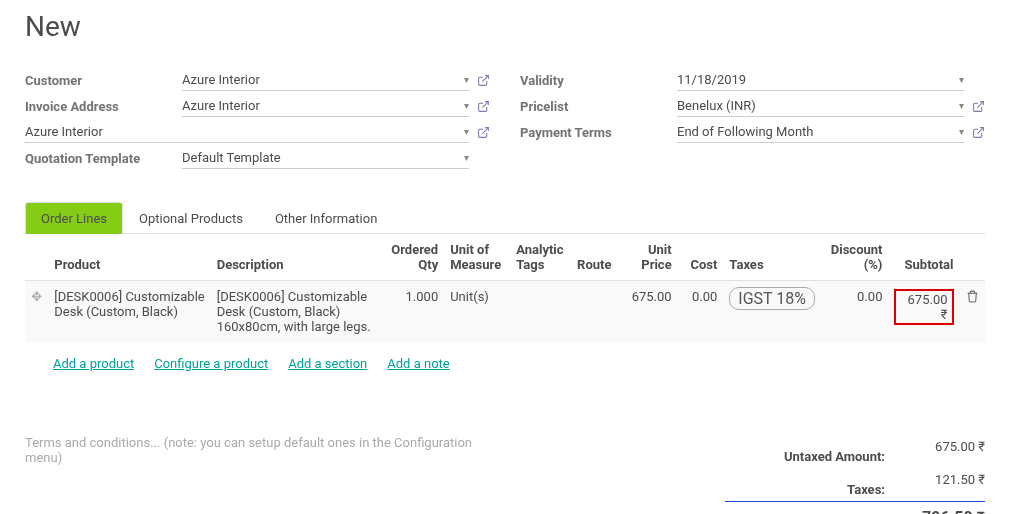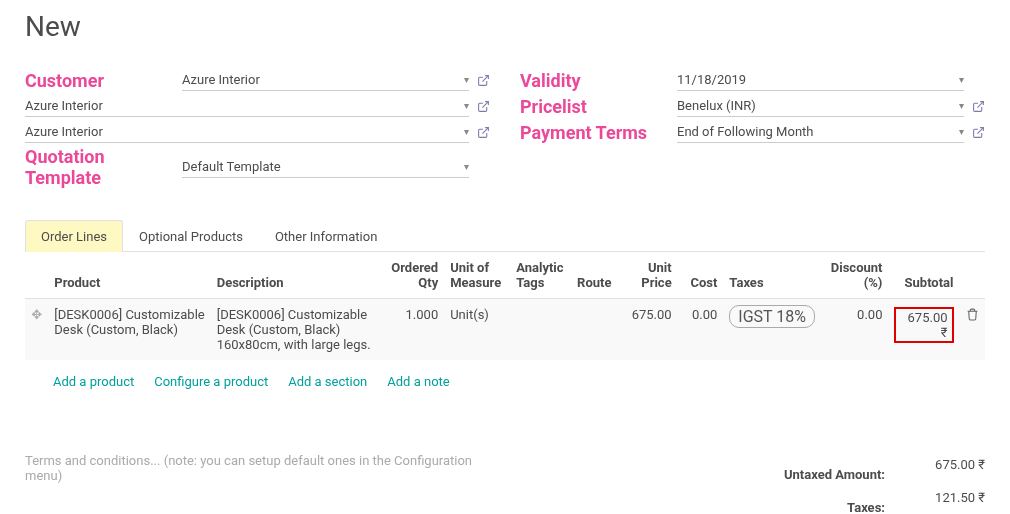--- a/index.html
+++ b/index.html
@@ -27,22 +27,22 @@
   }
   .field-row {
     display: flex;
     align-items: center;
     min-height: 24px;
     margin-bottom: 2px;
   }
   .field-label {
     width: 157px;
     font-weight: 700;
-    color: #ec4899;
-    font-size: 18px;
+    color: #737373;
+    font-size: 13px;
   }
   .field-widget {
     flex: 1;
     display: flex;
     align-items: center;
   }
   .o-input {
     flex: 1;
     border: none;
     border-bottom: 1px solid #ccc;
@@ -74,21 +74,21 @@
     padding: 8px 15px;
     color: #4c4c4c;
     cursor: pointer;
     border: 1px solid transparent;
     border-bottom: none;
     margin-bottom: -1px;
     position: relative;
   }
   .tab.active {
     border-color: #dee2e6;
-    background: #fef9c3;
+    background: #84cc16;
     border-radius: 3px 3px 0 0;
   }
   .tab.active::after{
     content:'';
     position:absolute;
     left:0; right:0; bottom:-1px; height:1px; background:#fff;
   }
   table.lines {
     width: 100%;
     border-collapse: collapse;
@@ -123,21 +123,21 @@
     border: 2px solid #e00000;
     padding: 1px 4px;
     display: inline-block;
   }
   .trash { color: #888; cursor: pointer; width:16px;}
   .line-actions {
     display: flex;
     gap: 20px;
     padding: 6px 6px 6px 22px;
   }
-  .link { color: #00a09d; cursor: pointer; }
+  .link { color: #00a09d; cursor: pointer; text-decoration: underline; }
   .spacer-block {
     height: 40px;
   }
   .bottom {
     display: flex;
     gap: 30px;
     margin-top: 10px;
   }
   .terms {
     flex: 1;
@@ -179,20 +179,21 @@
         <span class="ext-link">
           <svg class="icon" viewBox="0 0 24 24" fill="none" stroke="#7c7bad" stroke-width="2">
               <path d="M18 13v6a2 2 0 0 1-2 2H5a2 2 0 0 1-2-2V8a2 2 0 0 1 2-2h6"></path>
               <path d="M15 3h6v6"></path>
               <path d="M10 14L21 3"></path>
             </svg>
         </span>
       </div>
     </div>
     <div class="field-row">
+      <div class="field-label">Invoice Address</div>
       <div class="field-widget">
         <div class="o-input">
           <span>Azure Interior</span>
           <span class="caret">▾</span>
         </div>
         <span class="ext-link">
           <svg class="icon" viewBox="0 0 24 24" fill="none" stroke="#7c7bad" stroke-width="2">
               <path d="M18 13v6a2 2 0 0 1-2 2H5a2 2 0 0 1-2-2V8a2 2 0 0 1 2-2h6"></path>
               <path d="M15 3h6v6"></path>
               <path d="M10 14L21 3"></path>

